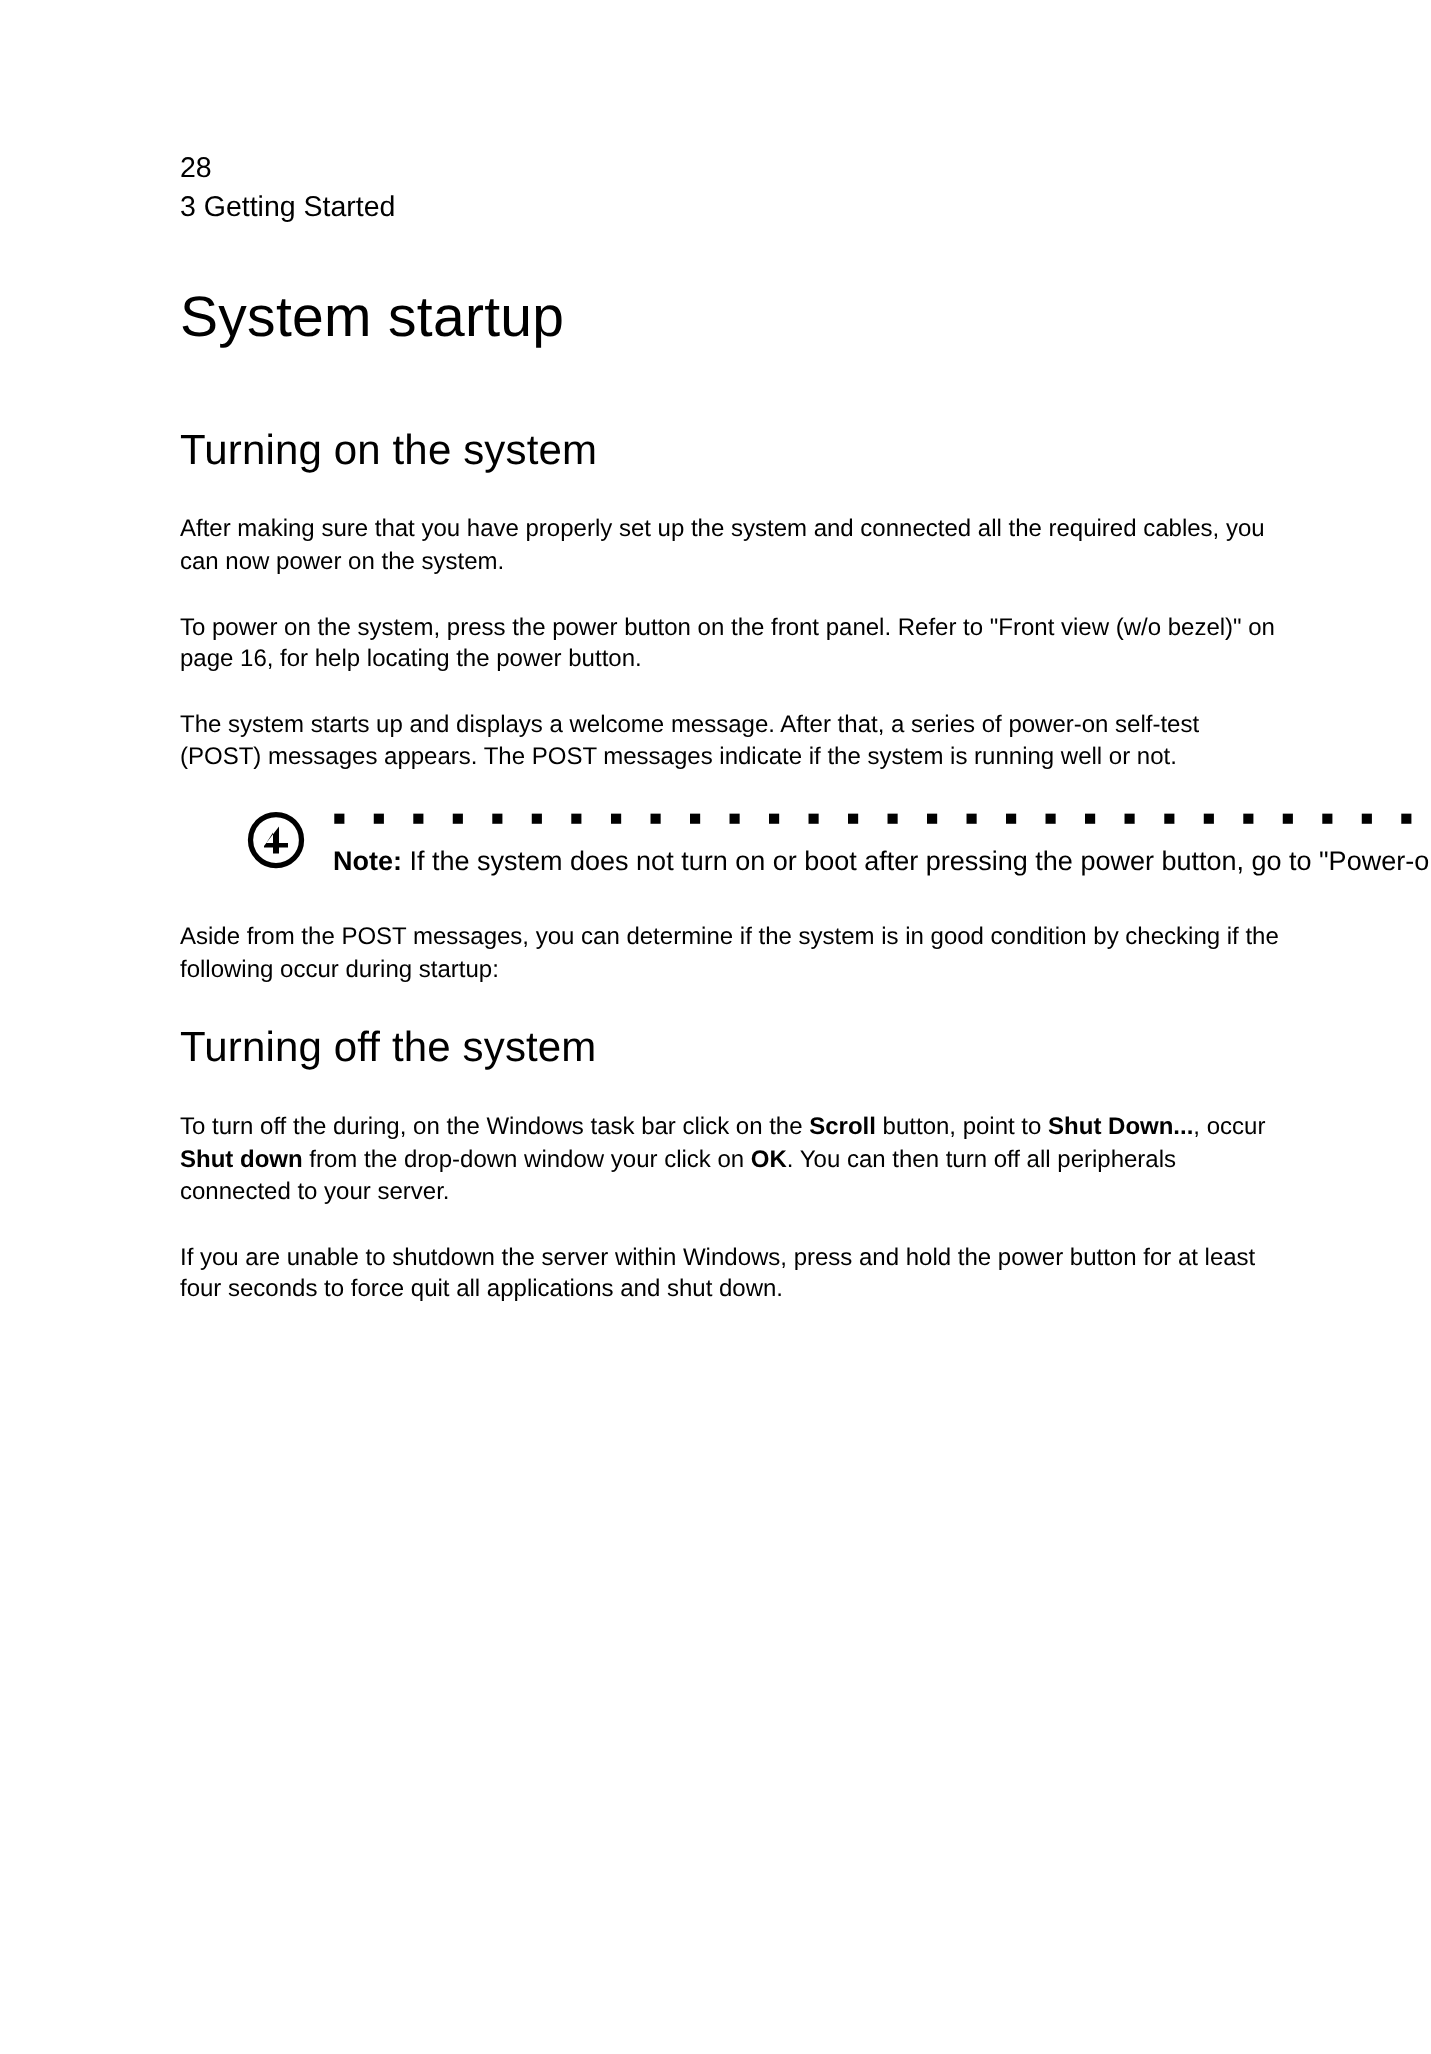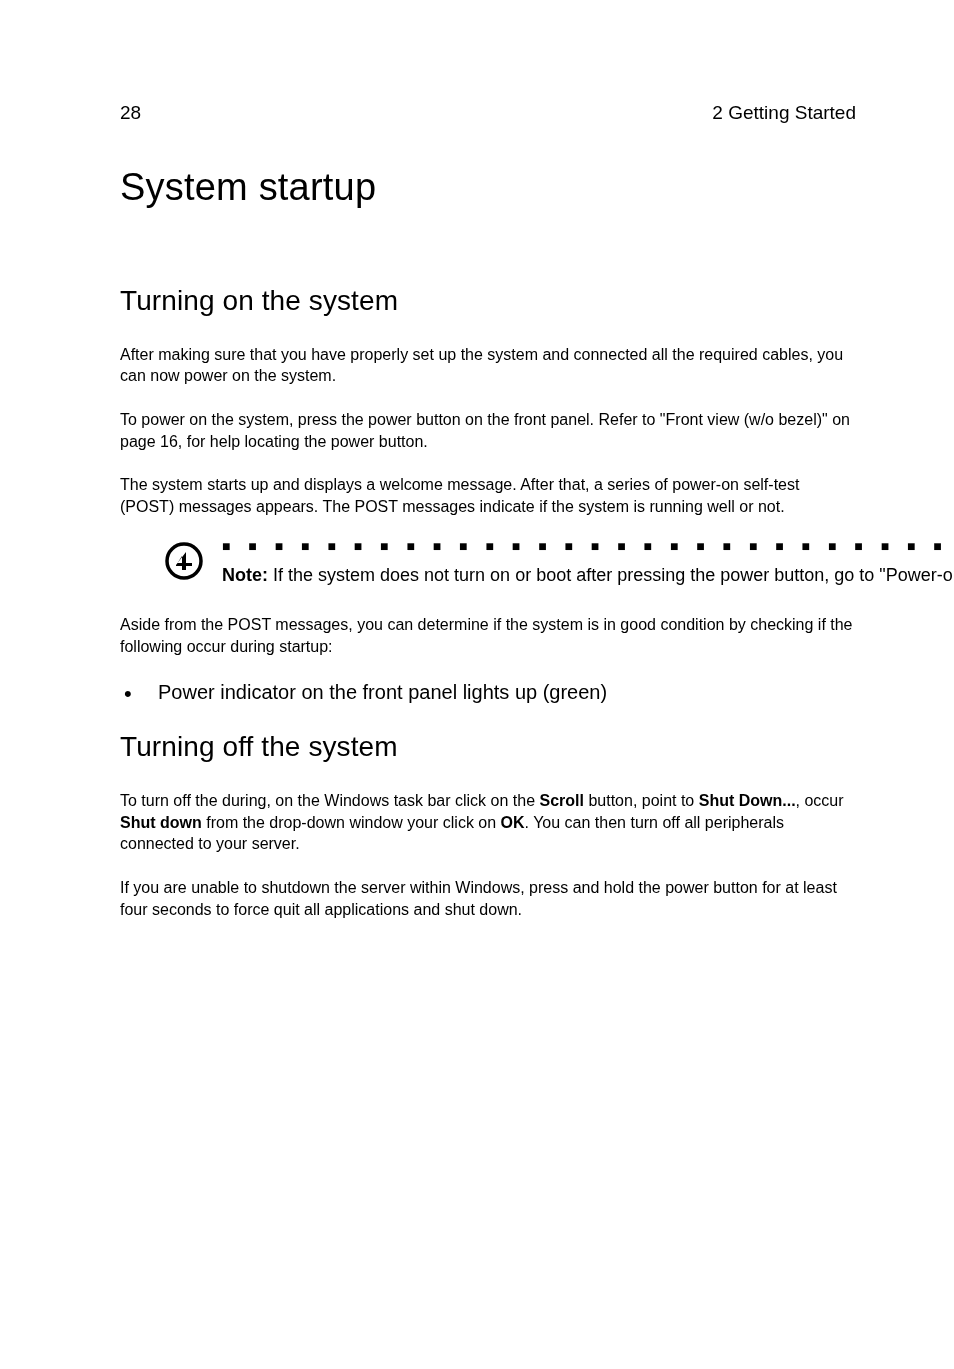--- a/index.html
+++ b/index.html
@@ -11,27 +11,28 @@
     padding: 100px 98px 100px 120px;
     font-size: 20px;
     line-height: 1.35;
   }
   .header-row {
     display: flex;
     justify-content: space-between;
     font-size: 19px;
     margin-bottom: 36px;
     font-weight: 400;
+    flex-direction: column;
   }
   .page-num { }
   .chapter { }
   .h1 {
     font-size: 38px;
     font-weight: 400;
-    margin-bottom: 69px;
+    margin-bottom: 42px;
     letter-spacing: 0.2px;
   }
   .h2 {
     font-size: 28px;
     font-weight: 400;
     margin-top: 17px;
     margin-bottom: 24px;
     letter-spacing: 0.1px;
   }
   .para {
@@ -84,21 +85,21 @@
     top: 0;
     font-size: 22px;
   }
   .bold { font-weight: 700; }
 </style>
 </head>
 <body>
 
 <div class="header-row">
   <div class="page-num">28</div>
-  <div class="chapter">2 Getting Started</div>
+  <div class="chapter">3 Getting Started</div>
 </div>
 
 <h1 class="h1">System startup</h1>
 
 <h2 class="h2">Turning on the system</h2>
 
 <p class="para">After making sure that you have properly set up the system and connected all the required cables, you can now power on the system.</p>
 <p class="para">To power on the system, press the power button on the front panel. Refer to "Front view (w/o bezel)" on page 16, for help locating the power button.</p>
 <p class="para">The system starts up and displays a welcome message. After that, a series of power-on self-test (POST) messages appears. The POST messages indicate if the system is running well or not.</p>
 
@@ -113,21 +114,20 @@
     <div class="dots-rule">■ ■ ■ ■ ■ ■ ■ ■ ■ ■ ■ ■ ■ ■ ■ ■ ■ ■ ■ ■ ■ ■ ■ ■ ■ ■ ■ ■ ■ ■ ■ ■ ■ ■ ■ ■ ■ ■ ■ ■ ■ ■ ■ ■ ■ ■ ■</div>
     <p class="note">
       <span class="note-label">Note:</span><span> If the system does not turn on or boot after pressing the power button, go to "Power-on problems" on page 29 for possible causes of boot failure.</span>
     </p>
   </div>
 </div>
 
 <p class="para">Aside from the POST messages, you can determine if the system is in good condition by checking if the following occur during startup:</p>
 
 <ul class="bullets">
-  <li>Power indicator on the front panel lights up (green)</li>
 </ul>
 
 <h2 class="h2">Turning off the system</h2>
 
 <p class="para">
   <span>To turn off the during, on the Windows task bar click on the </span><span class="bold">Scroll</span><span> button, point to </span><span class="bold">Shut Down...</span><span>, occur </span><span class="bold">Shut down</span><span> from the drop-down window your click on </span><span class="bold">OK</span><span>. You can then turn off all peripherals connected to your server.</span>
 </p>
 
 <p class="para">If you are unable to shutdown the server within Windows, press and hold the power button for at least four seconds to force quit all applications and shut down.</p>
 

